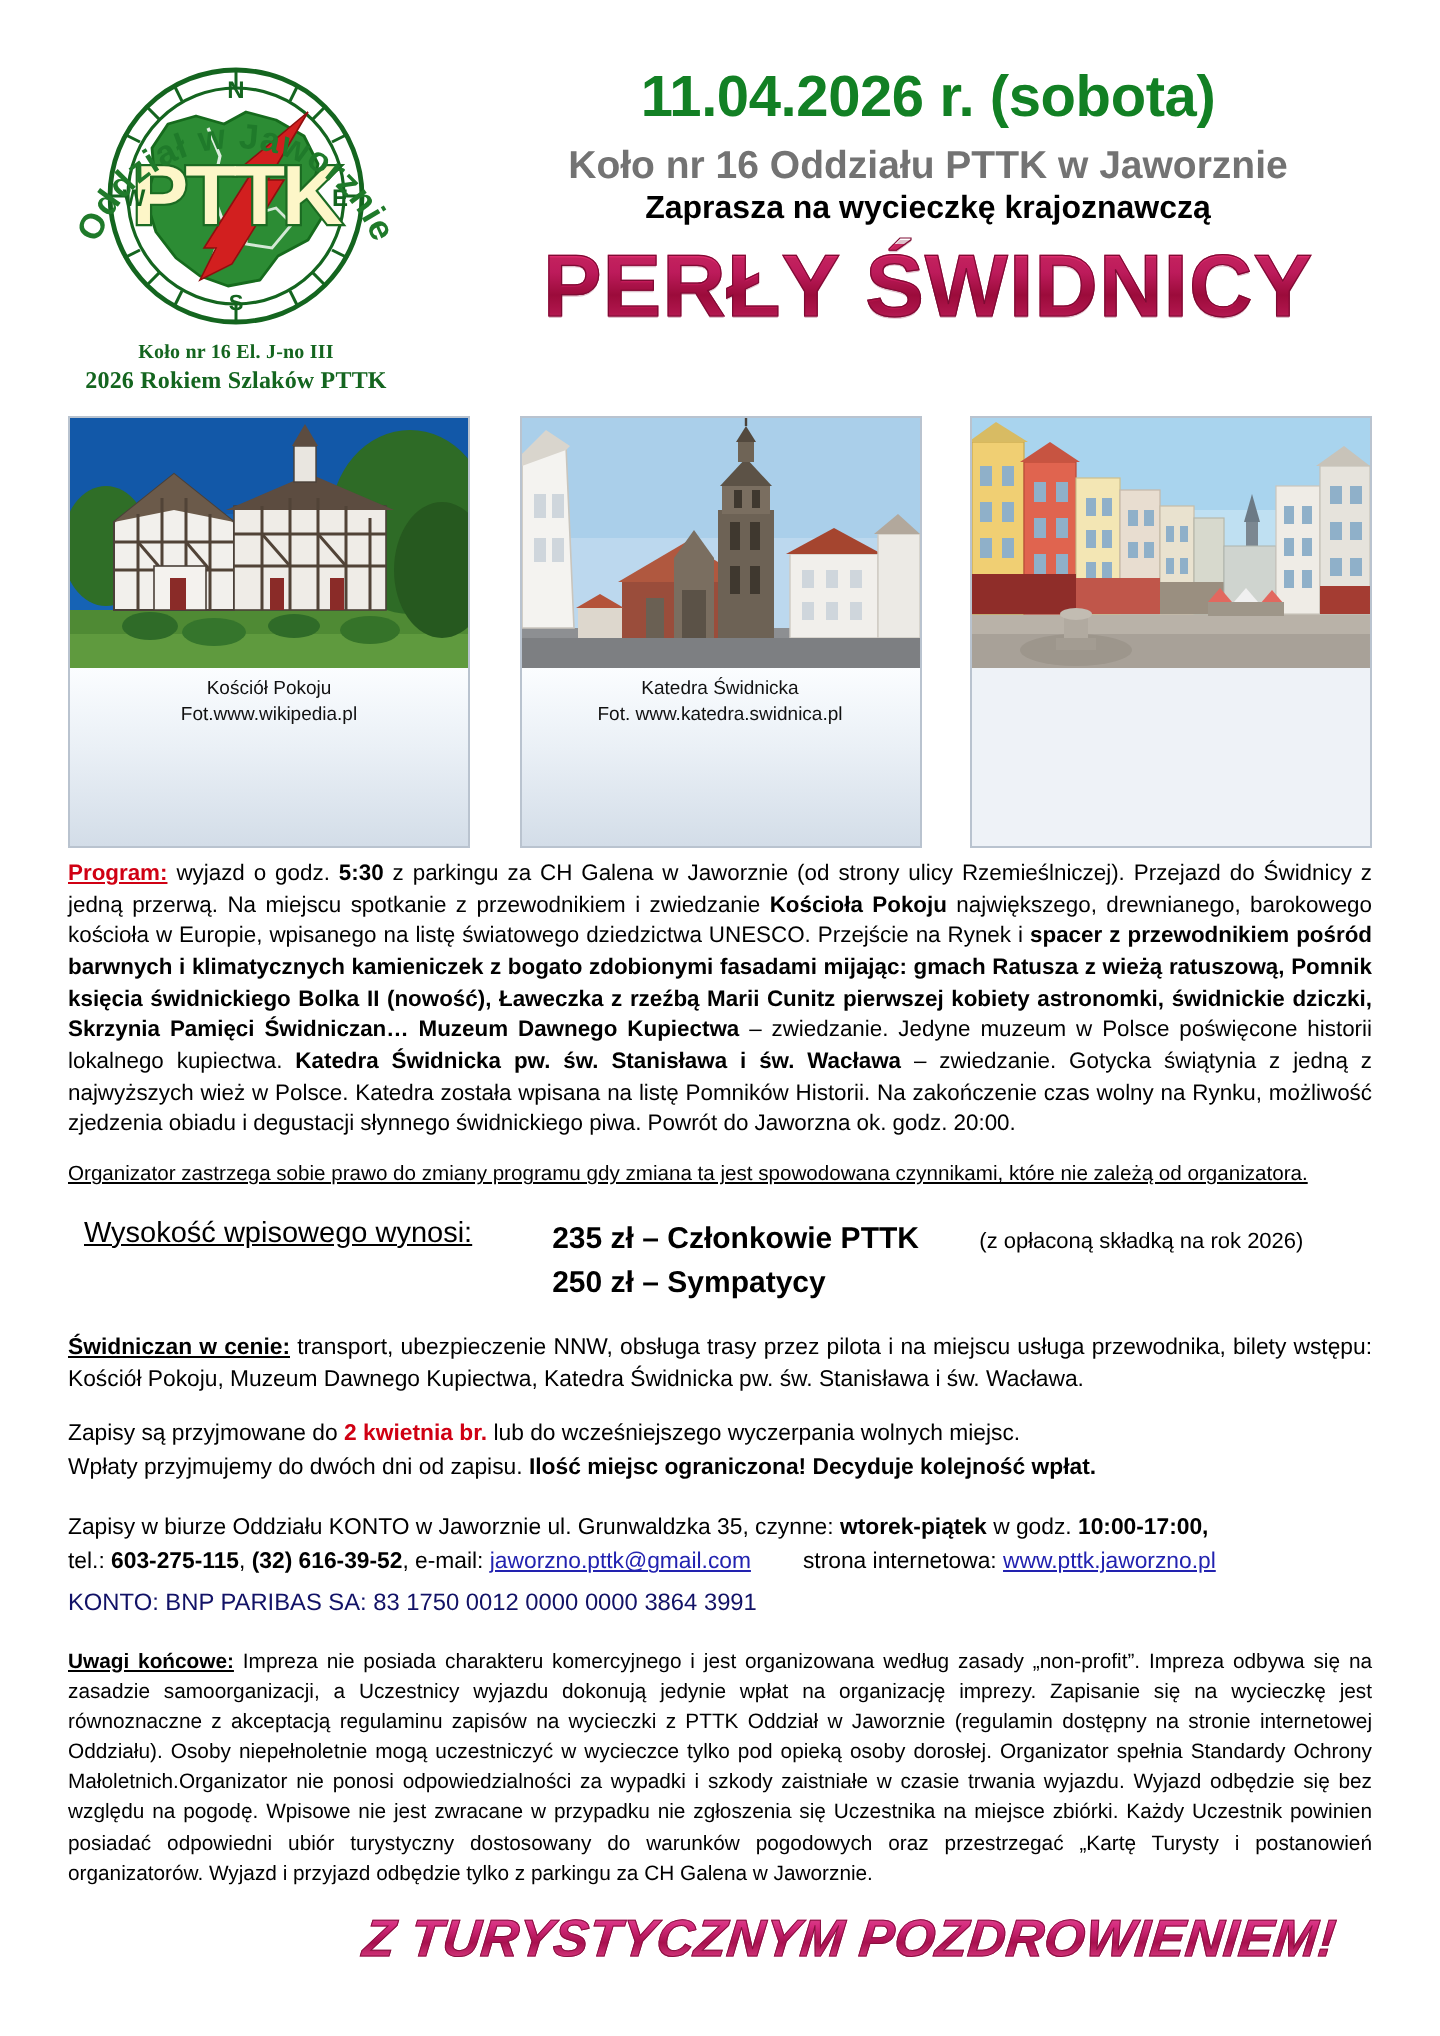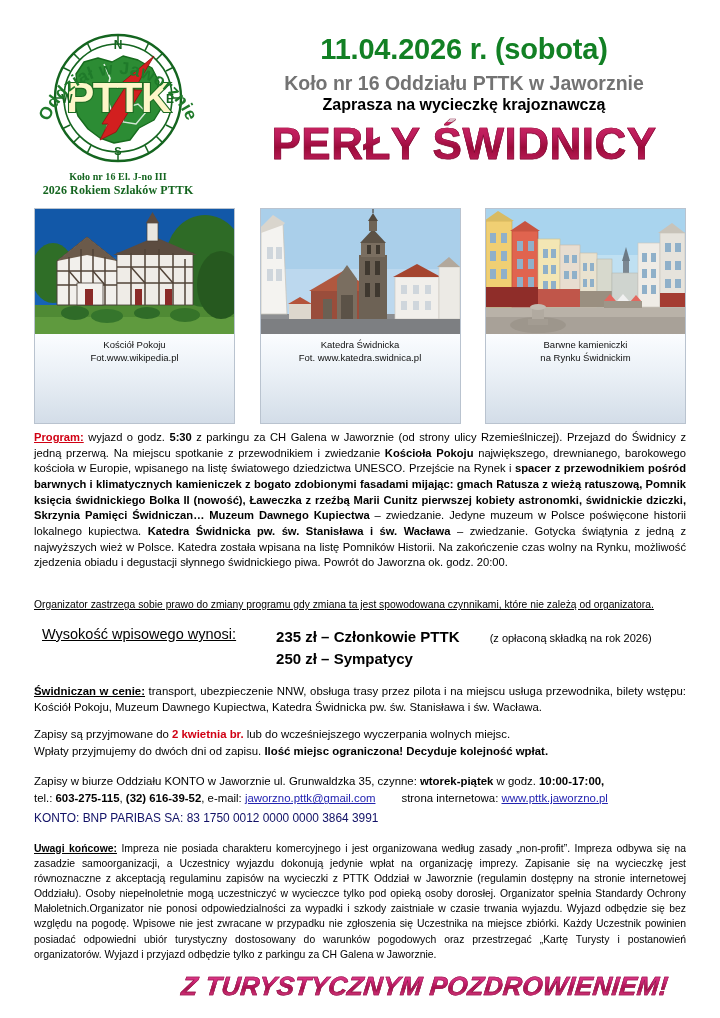--- a/index.html
+++ b/index.html
@@ -137,21 +137,21 @@
     font-size: 11.2px;
     line-height: 1.40;
   }
   .b { font-weight: bold; }
   .u { text-decoration: underline; }
   .red { color: #d00013; }
   .red-b { color: #d00013; font-weight: bold; }
   .blue-link { color: #2222b0; text-decoration: underline; }
 
   .org-note {
-    margin-top: 27px;
+    margin-top: 10px;
     font-size: 10.3px;
     text-decoration: underline;
     line-height: 1.35;
   }
 
   .price-row {
     margin-top: 14px;
     display: flex;
     align-items: flex-start;
   }
@@ -489,24 +489,20 @@
         <polygon points="131,92 143,92 137,85" fill="#f0f0f0"></polygon>
         <polygon points="144,93 156,93 150,86" fill="#e2685f"></polygon>
         <rect x="118" y="92" width="38" height="7" fill="#9e9689"></rect>
 
         <ellipse cx="52" cy="116" rx="28" ry="8" fill="#9d968c"></ellipse>
         <rect x="46" y="98" width="12" height="16" fill="#b1aaa0"></rect>
         <rect x="42" y="110" width="20" height="6" fill="#a39c92"></rect>
         <ellipse cx="52" cy="98" rx="8" ry="3" fill="#c2bcb2"></ellipse>
       </svg>
     </div>
-    <div class="photo-caption">
-      <div>Barwne kamieniczki</div>
-      <div>na Rynku Świdnickim</div>
-    </div>
   </div>
 
 </div>
 
 <div class="content">
 
   <p class="just"><span class="b u red">Program:</span><span> wyjazd o godz. </span><span class="b">5:30</span><span> z parkingu za CH Galena w Jaworznie (od strony ulicy Rzemieślniczej). Przejazd do Świdnicy z jedną przerwą. Na miejscu spotkanie z przewodnikiem i zwiedzanie </span><span class="b">Kościoła Pokoju</span><span> największego, drewnianego, barokowego kościoła w Europie, wpisanego na listę światowego dziedzictwa UNESCO. Przejście na Rynek i </span><span class="b">spacer z przewodnikiem pośród barwnych i klimatycznych kamieniczek z bogato zdobionymi fasadami mijając: gmach Ratusza z wieżą ratuszową, Pomnik księcia świdnickiego Bolka II (nowość), Ławeczka z rzeźbą Marii Cunitz pierwszej kobiety astronomki, świdnickie dziczki, Skrzynia Pamięci Świdniczan… Muzeum Dawnego Kupiectwa</span><span> – zwiedzanie. Jedyne muzeum w Polsce poświęcone historii lokalnego kupiectwa. </span><span class="b">Katedra Świdnicka pw. św. Stanisława i św. Wacława</span><span> – zwiedzanie. Gotycka świątynia z jedną z najwyższych wież w Polsce. Katedra została wpisana na listę Pomników Historii. Na zakończenie czas wolny na Rynku, możliwość zjedzenia obiadu i degustacji słynnego świdnickiego piwa. Powrót do Jaworzna ok. godz. 20:00.</span></p>
 
   <div class="org-note">Organizator zastrzega sobie prawo do zmiany programu gdy zmiana ta jest spowodowana czynnikami, które nie zależą od organizatora.</div>
 

